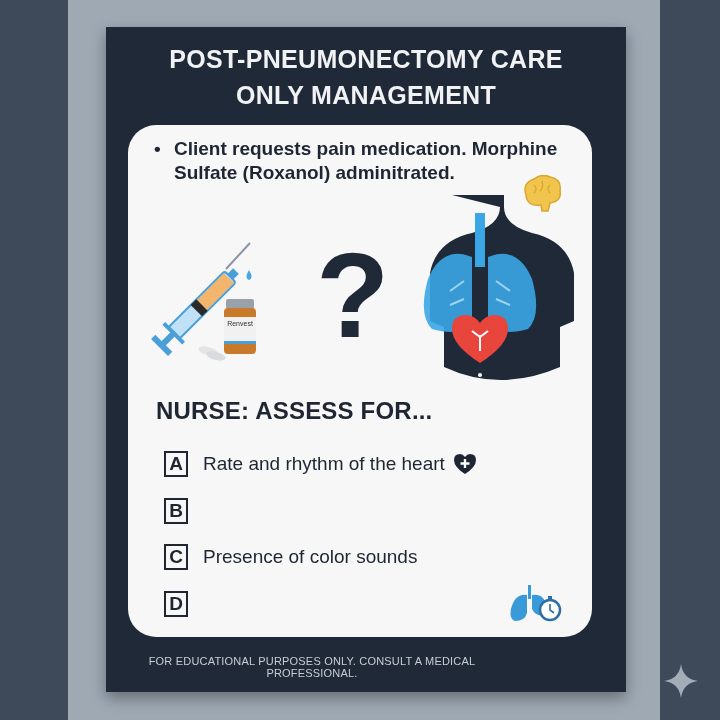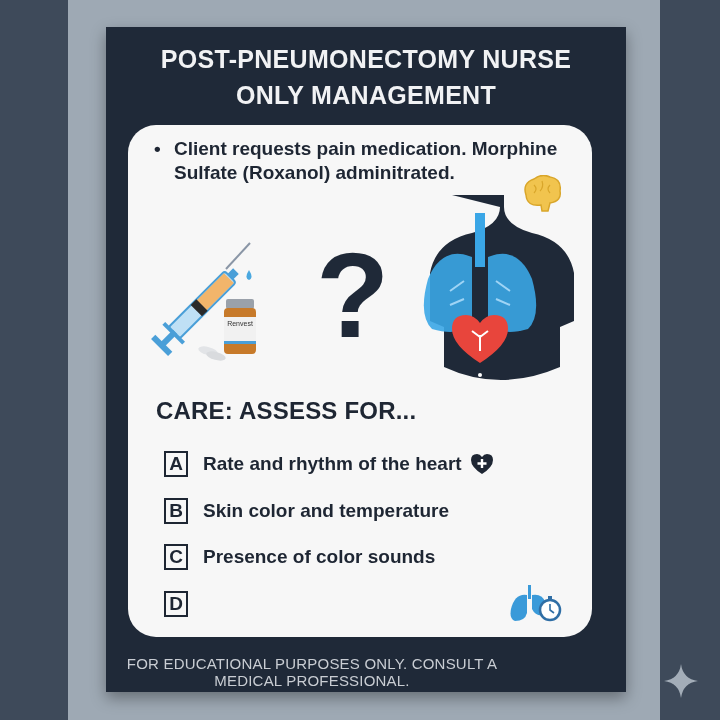--- a/index.html
+++ b/index.html
@@ -9,36 +9,36 @@
   .bg-right{position:absolute;left:660px;top:0;width:60px;height:720px;background:#3e4a5a;}
   .card{position:absolute;left:106px;top:27px;width:520px;height:665px;background:#1f2938;box-shadow:0 6px 14px rgba(0,0,0,0.35);}
   .title{position:absolute;left:0;top:14px;width:520px;text-align:center;color:#f1f2f4;font-weight:bold;font-size:25px;line-height:36px;letter-spacing:0.3px;}
   .panel{position:absolute;left:22px;top:98px;width:464px;height:512px;background:#f7f7f7;border-radius:28px;}
   .bullet{position:absolute;left:26px;top:12px;width:410px;font-size:19px;font-weight:bold;color:#1e2633;line-height:24px;}
   .bullet .dot{position:absolute;left:0;top:0;}
   .bullet .txt{position:absolute;left:20px;top:0;width:390px;}
   .heading{position:absolute;left:28px;top:272px;font-size:24px;font-weight:bold;color:#1e2633;letter-spacing:0.2px;}
   .opt{position:absolute;left:36px;height:28px;display:flex;align-items:center;}
   .opt .box{width:24px;height:26px;border:2px solid #1e2633;box-sizing:border-box;display:flex;align-items:center;justify-content:center;font-size:19px;font-weight:bold;color:#1e2633;margin-right:15px;}
-  .opt .lbl{font-size:19px;font-weight:bold;color:#1e2633;}
+  .opt .lbl{font-size:19px;font-weight:normal;color:#1e2633;}
   .qmark{position:absolute;left:188px;top:110px;font-size:120px;font-weight:bold;color:#1f2938;line-height:120px;}
-  .footer{position:absolute;left:0;top:628px;width:412px;text-align:center;color:#c9cdd3;font-size:15px;letter-spacing:0.2px;}
+  .footer{position:absolute;left:0;top:628px;width:412px;text-align:center;color:#c9cdd3;font-size:11px;letter-spacing:0.2px;}
   .sparkle{position:absolute;left:664px;top:664px;}
   .ico{position:absolute;}
 </style>
 </head>
 <body>
 
 <div class="bg-left"></div>
 <div class="bg-mid"></div>
 <div class="bg-right"></div>
 
 <div class="card">
   <div class="title">
-    <div>POST-PNEUMONECTOMY NURSE</div>
+    <div>POST-PNEUMONECTOMY CARE</div>
     <div>ONLY MANAGEMENT</div>
   </div>
 
   <div class="panel">
     <div class="bullet">
       <span class="dot">•</span>
       <span class="txt">Client requests pain medication. Morphine Sulfate (Roxanol) adminitrated.</span>
     </div>
 
     <svg class="ico" style="left:14px;top:110px" width="125" height="130" viewBox="0 0 125 130">
@@ -76,33 +76,32 @@
       <path d="M94 168 q-28 -18 -28 -34 q0 -14 14 -14 q8 0 14 8 q6 -8 14 -8 q14 0 14 14 q0 16 -28 34z" fill="#e8453c"></path>
       <path d="M94 156 v-16 M94 142 l-8 -6 M94 142 l8 -6" stroke="#ffffff" stroke-width="2"></path>
       <circle cx="94" cy="180" r="2" fill="#ffffff"></circle>
     </svg>
 
     <svg class="ico" style="left:392px;top:50px" width="44" height="40" viewBox="0 0 44 40">
       <path d="M6 20 q-4 -12 8 -16 q8 -6 16 -2 q12 2 10 14 q2 10 -10 12 l-2 8 h-6 l-1 -6 q-14 2 -15 -10z" fill="#f1c44e" stroke="#d9a62a" stroke-width="1.5"></path>
       <path d="M14 10 q4 4 0 8 M22 6 q2 6 -2 10 M30 10 q-4 4 0 8" stroke="#d9a62a" stroke-width="1.2" fill="none"></path>
     </svg>
 
-    <div class="heading">CARE: ASSESS FOR...</div>
+    <div class="heading">NURSE: ASSESS FOR...</div>
 
     <div class="opt" style="top:325px">
       <div class="box">A</div>
       <span class="lbl">Rate and rhythm of the heart</span>
       <svg width="24" height="22" viewBox="0 0 24 22" style="margin-left:8px">
         <path d="M12 21 q-11 -7 -11 -14 q0 -6 6 -6 q3 0 5 3 q2 -3 5 -3 q6 0 6 6 q0 7 -11 14z" fill="#1e2633"></path>
         <path d="M12 6 v9 M7.5 10.5 h9" stroke="#ffffff" stroke-width="2.4"></path>
       </svg>
     </div>
     <div class="opt" style="top:372px">
       <div class="box">B</div>
-      <span class="lbl">Skin color and temperature</span>
     </div>
     <div class="opt" style="top:418px">
       <div class="box">C</div>
       <span class="lbl">Presence of color sounds</span>
     </div>
     <div class="opt" style="top:465px">
       <div class="box">D</div>
     </div>
     <svg class="ico" style="left:382px;top:458px" width="54" height="40" viewBox="0 0 54 40">
       <rect x="18" y="2" width="3" height="14" fill="#3a9ad9"></rect>

